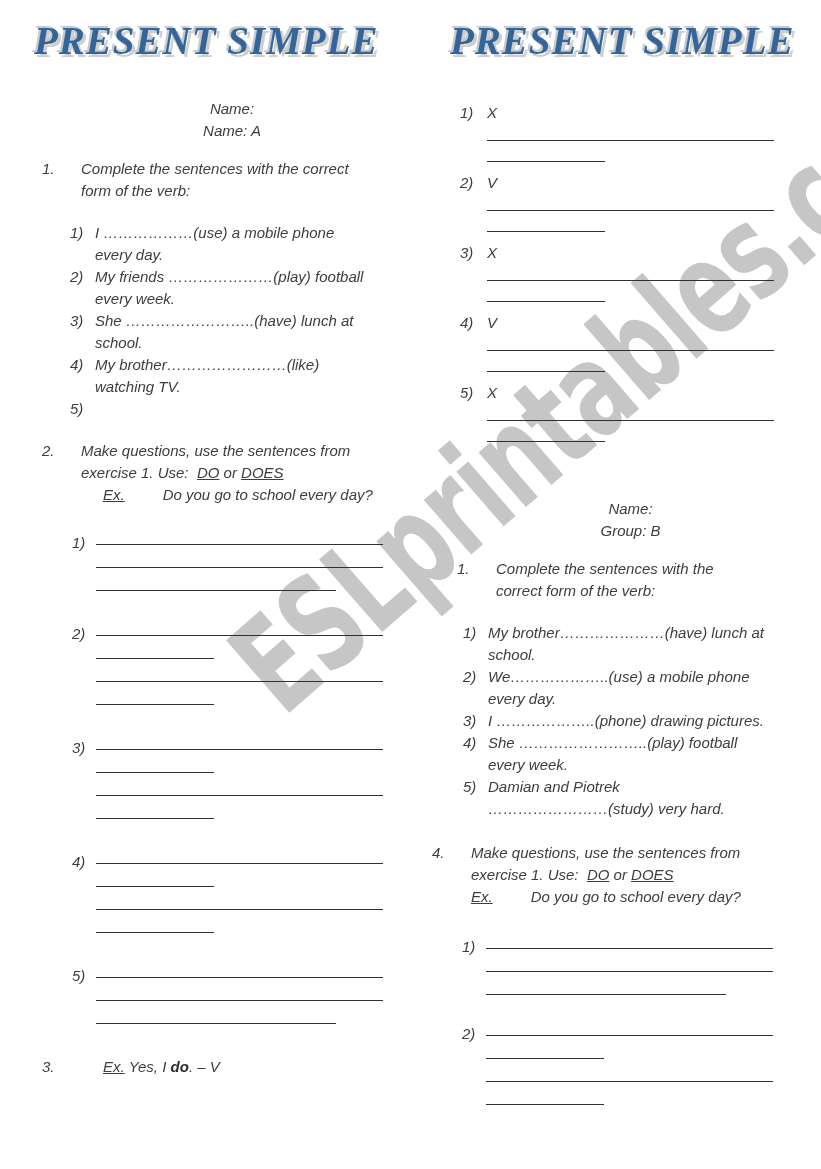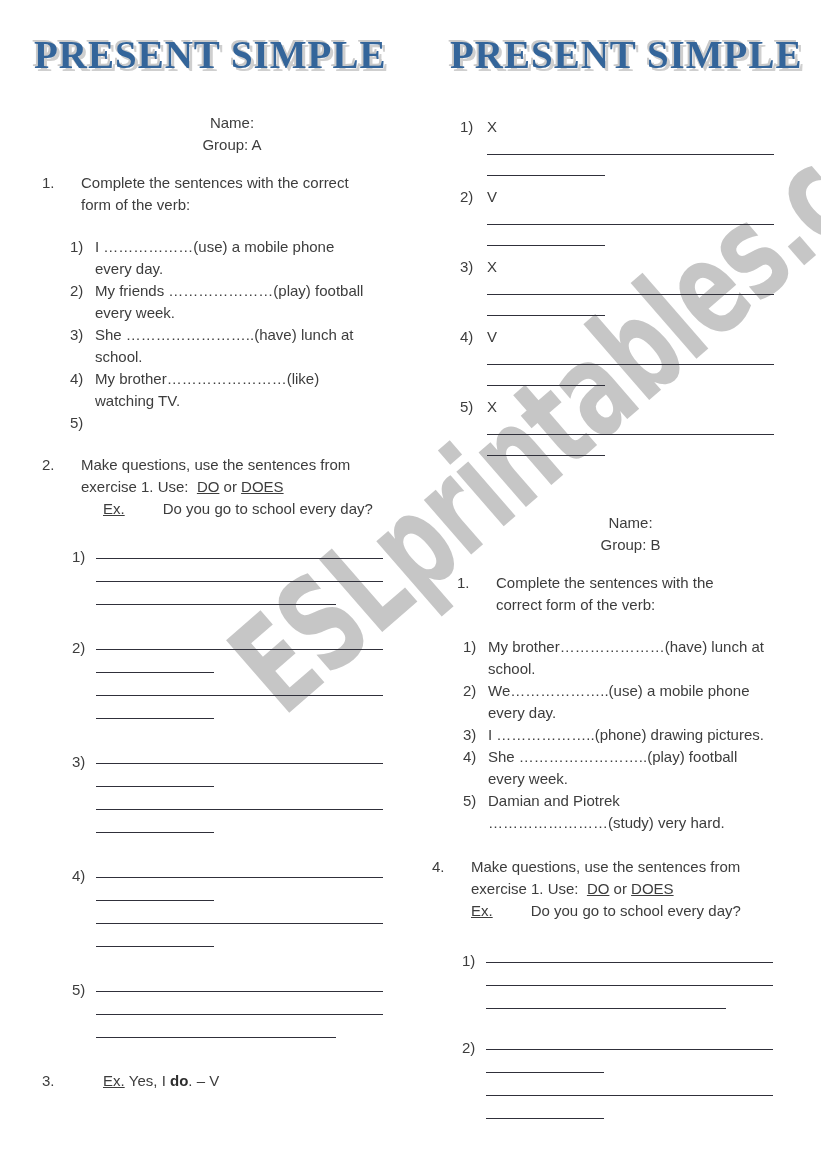--- a/index.html
+++ b/index.html
@@ -11,21 +11,21 @@
   }
   .watermark {
     position:absolute; left:70px; right:0; top:505px; z-index:0;
     text-align:center; white-space:nowrap;
     font-family:"DejaVu Sans",sans-serif; font-weight:bold;
     font-size:132px; letter-spacing:-2px;
     color:rgba(128,128,128,0.45);
     transform:rotate(-41deg) scaleX(0.68);
   }
   .cols { position:relative; z-index:1; display:flex; }
-  .col { padding-top:32px; }
+  .col { padding-top:18px;font-style:italic; }
   .col-left  { width:382px; margin-left:34px; }
   .col-right { width:381px; margin-left:24px; }
 
   .title {
     font-family:"Liberation Serif","DejaVu Serif",serif; font-weight:bold;
     font-size:39px; line-height:46px; height:46px; letter-spacing:1px;
     color:#34659a; white-space:nowrap;
     text-shadow:-2px -2px 0 #c9c9c9, 3px 3px 0 #cfcfcf;
   }
   .col-right .title { margin-left:10px; }
@@ -91,21 +91,21 @@
 <div class="page">
   <div class="watermark">ESLprintables.com</div>
 
   <div class="cols">
 
     <div class="col col-left">
       <div class="title">PRESENT SIMPLE</div>
 
       <div class="name-block">
         <div>Name:</div>
-        <div>Group: A</div>
+        <div>Name: A</div>
       </div>
 
       <div class="exercise e1">
         <div class="ex-row">
           <span class="ex-num">1.</span>
           <div class="ex-body pre">Complete the sentences with the correct
 form of the verb:</div>
         </div>
         <div class="s-items">
             <div class="s-item">

